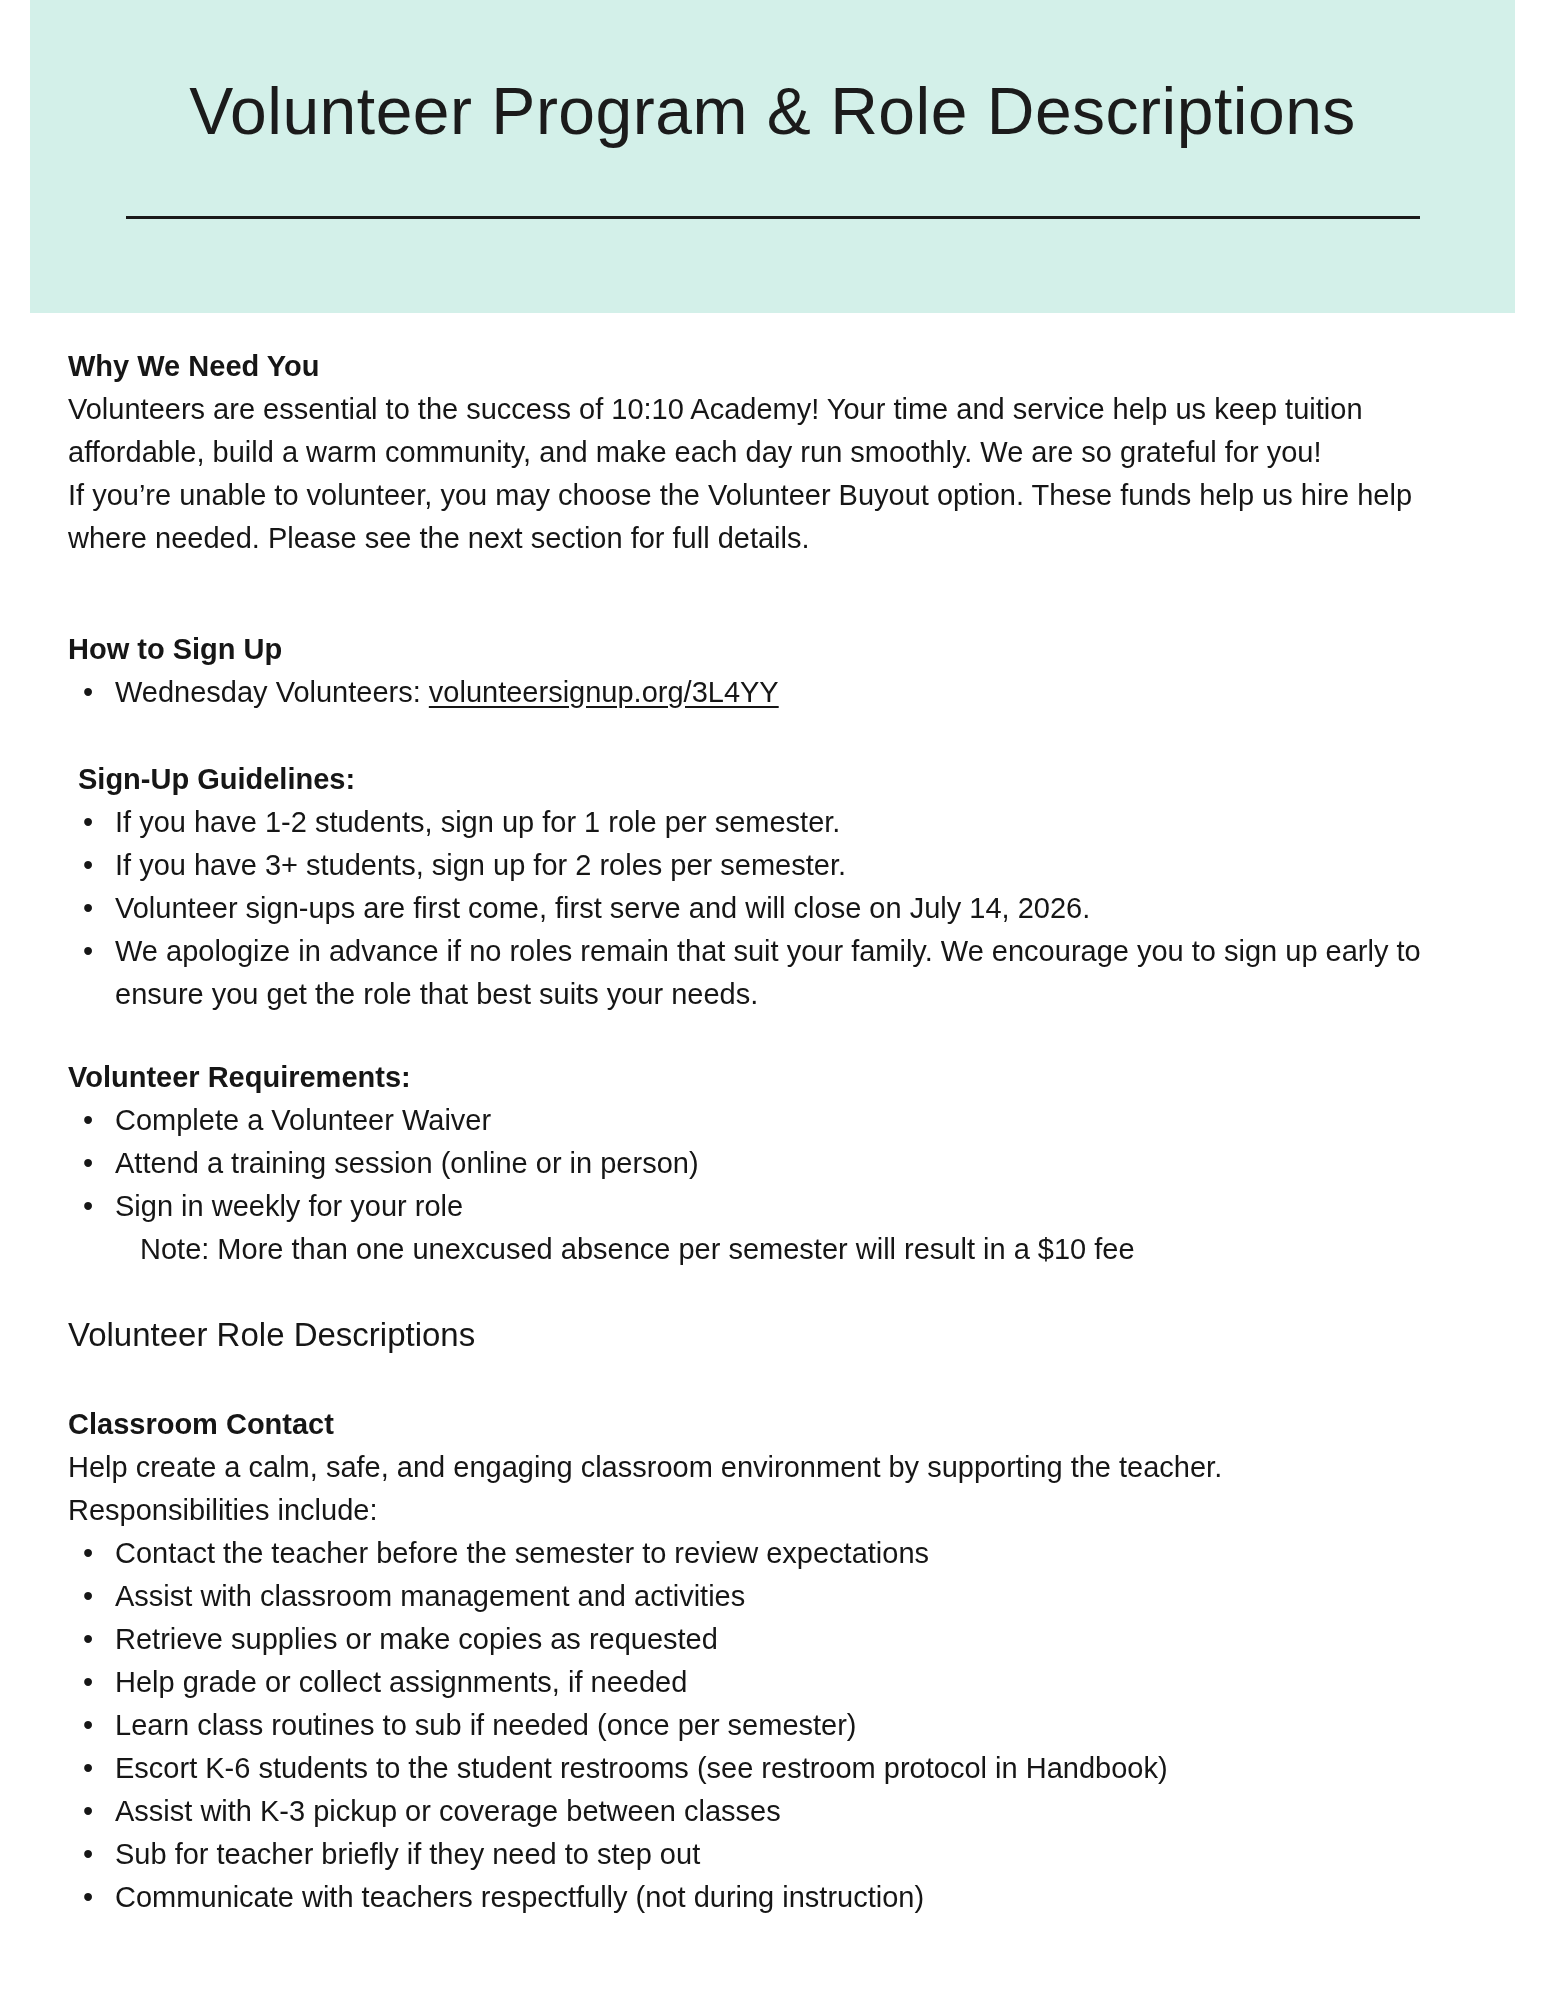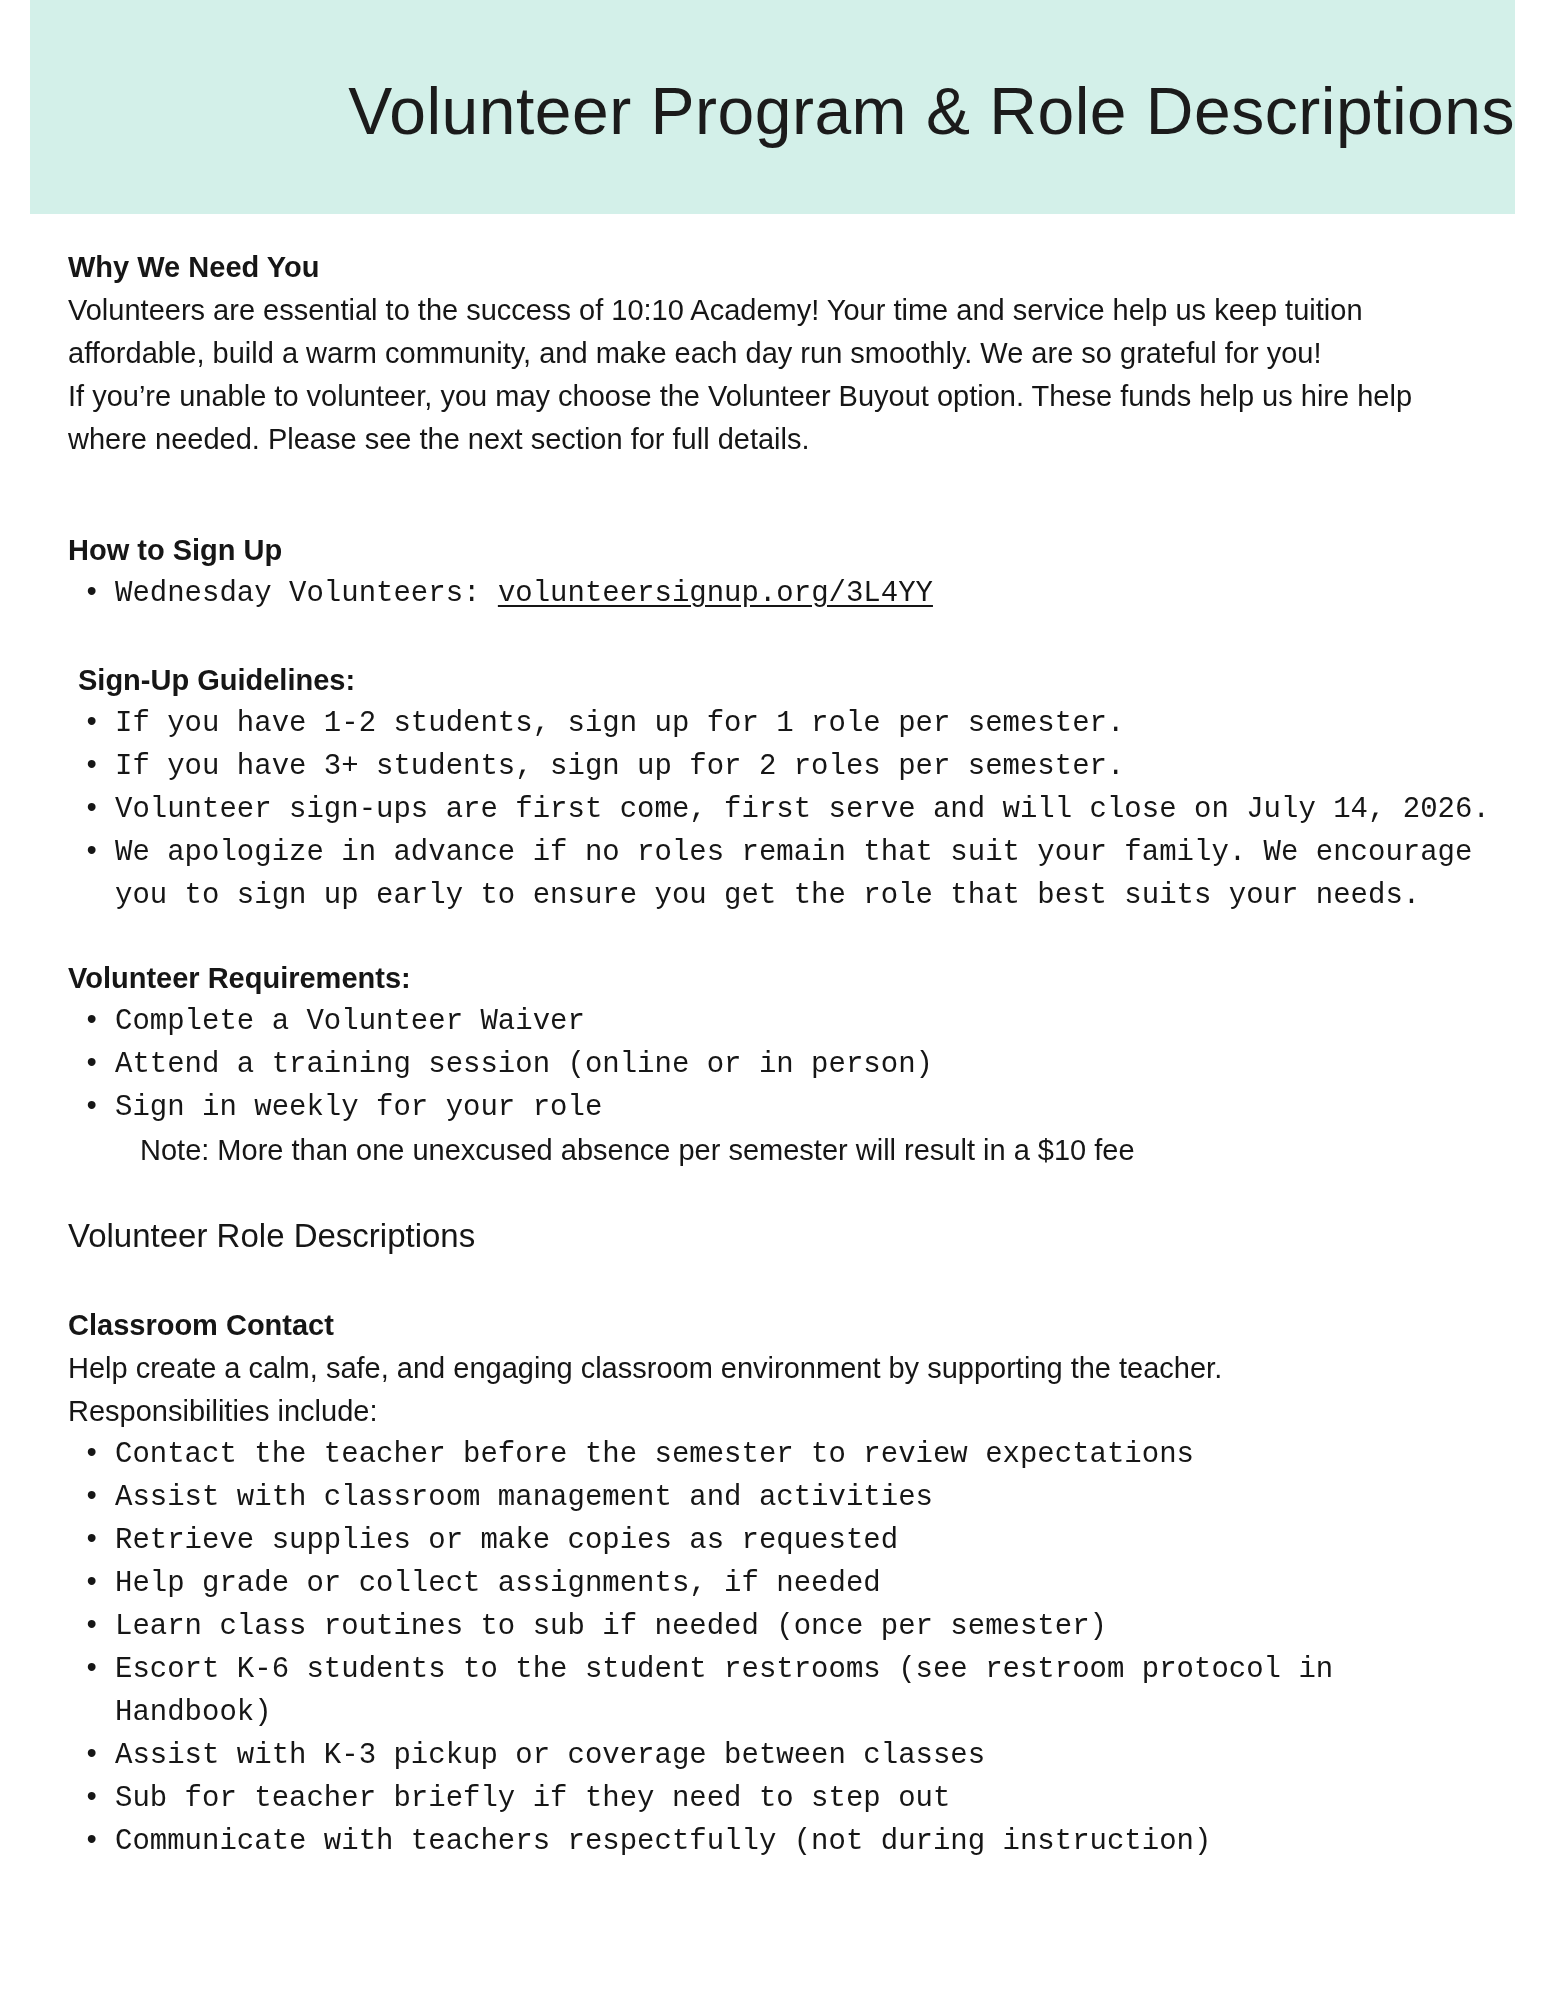--- a/index.html
+++ b/index.html
@@ -12,25 +12,25 @@
     width: 1545px;
     height: 2000px;
     background: #ffffff;
     font-family: "Liberation Sans", sans-serif;
     color: #161616;
     overflow: hidden;
   }
   
   .band {
     margin: 0 30px;
-    height: 214px;
+    height: 313px;
     background: #d3f0e9;
     display: flex;
     flex-direction: column;
-    align-items: flex-end;
+    align-items: center;
     gap: 28px;
   }
   .band-title {
     margin-top: 78px;
     font-size: 66px;
     line-height: 1;
     font-weight: 300;
     letter-spacing: 0.5px;
     color: #1b1b1b;
     white-space: nowrap;
@@ -61,21 +61,20 @@
     line-height: 48px;
   }
   .para { margin: 0; }
   .mt-sec   { margin-top: 68px; }
   .mt-sec2  { margin-top: 44px; }
   .mt-sec3  { margin-top: 40px; }
   ul.blist {
     margin: 0;
     padding: 0;
     list-style: none;
-    font-family: Liberation Mono, monospace;
   }
   ul.blist li {
     position: relative;
     padding-left: 47px;
   }
   ul.blist li::before {
     content: "\2022";
     position: absolute;
     left: 15px;
     top: 0;

